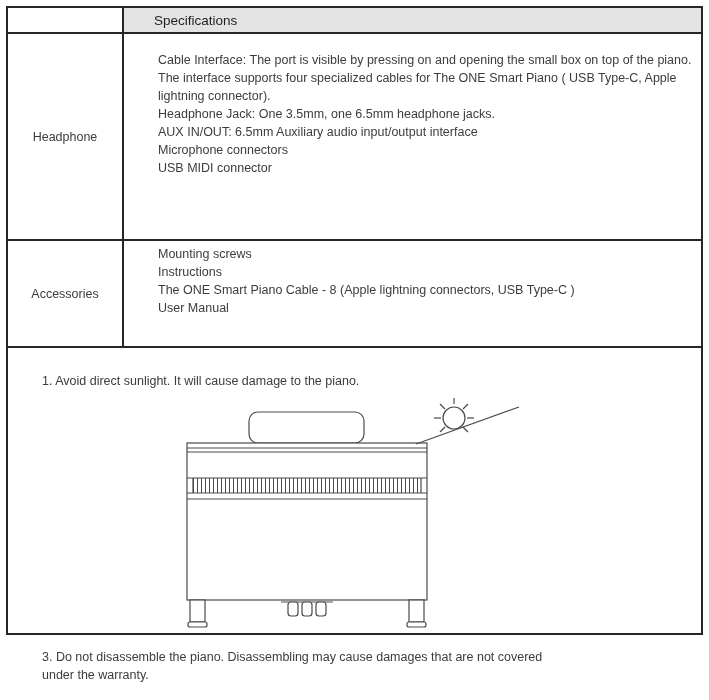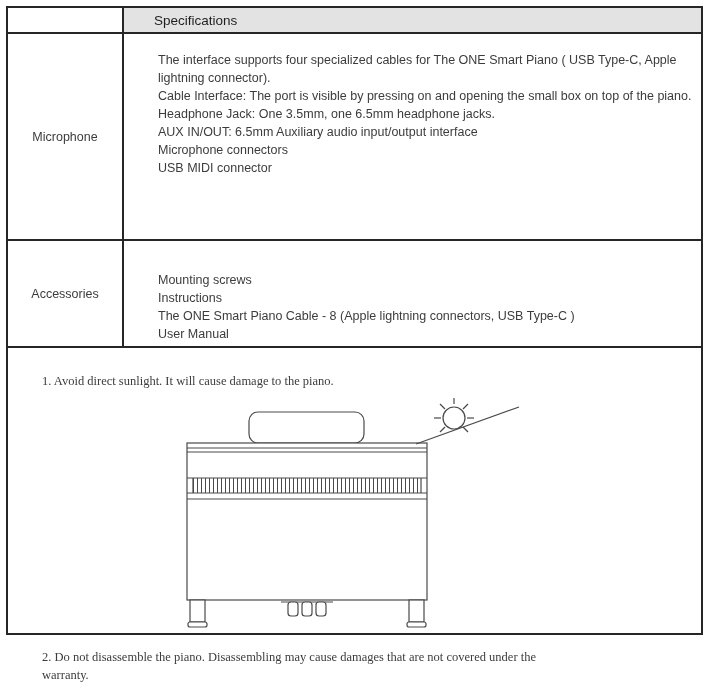--- a/index.html
+++ b/index.html
@@ -37,45 +37,45 @@
     display: flex; align-items: center;
     padding-left: 30px;
     font-size: 13.5px; color: #1f1f1f;
   }
 
   .content-padded {
     padding: 17px 4px 0 34px;
     font-size: 12.5px; line-height: 18px;
   }
   .content-padded p { margin: 0; }
-  .row-accessories .content-padded { padding-top: 30px; }
+  .row-accessories .content-padded { padding-top: 4px; }
 
-  .care-cell { display: flex; flex-direction: column; padding: 24px 4px 10px 34px; font-size: 12.5px; line-height: 18px; font-family: Liberation Serif, serif; }
+  .care-cell { display: flex; flex-direction: column; padding: 24px 4px 10px 34px; font-size: 12.5px; line-height: 18px; }
   .care-note { max-width: 505px; }
   .illustration { margin: 6px 0 6px 125px; line-height: 0; }
 </style>
 </head>
 <body>
 
 <div class="sheet">
 
   <div class="row header-row">
     <div class="label-cell"></div>
     <div class="content-cell header-cell">
       <span>Specifications</span>
     </div>
   </div>
 
   <div class="row row-interface">
     <div class="label-cell">
-      <span>Microphone</span>
+      <span>Headphone</span>
     </div>
     <div class="content-cell content-padded">
+      <p>Cable Interface: The port is visible by pressing on and opening the small box on top of the piano.</p>
       <p>The interface supports four specialized cables for The ONE Smart Piano ( USB Type-C, Apple lightning connector).</p>
-      <p>Cable Interface: The port is visible by pressing on and opening the small box on top of the piano.</p>
       <p>Headphone Jack: One 3.5mm, one 6.5mm headphone jacks.</p>
       <p>AUX IN/OUT: 6.5mm Auxiliary audio input/output interface</p>
       <p>Microphone connectors</p>
       <p>USB MIDI connector</p>
     </div>
   </div>
 
   <div class="row row-accessories">
     <div class="label-cell">
       <span>Accessories</span>
@@ -129,17 +129,17 @@
             <line x1="296" y1="13" x2="301" y2="8"></line>
             <line x1="300" y1="22" x2="307" y2="22"></line>
             <line x1="296" y1="31" x2="301" y2="36"></line>
             <line x1="278" y1="13" x2="273" y2="8"></line>
             <line x1="274" y1="22" x2="267" y2="22"></line>
             <line x1="278" y1="31" x2="273" y2="36"></line>
           </g>
         </svg>
       </figure>
 
-      <p class="care-note">2. Do not disassemble the piano. Disassembling may cause damages that are not covered under the warranty.</p>
+      <p class="care-note">3. Do not disassemble the piano. Disassembling may cause damages that are not covered under the warranty.</p>
     </div>
   </div>
 
 </div>
 
 </body></html>

